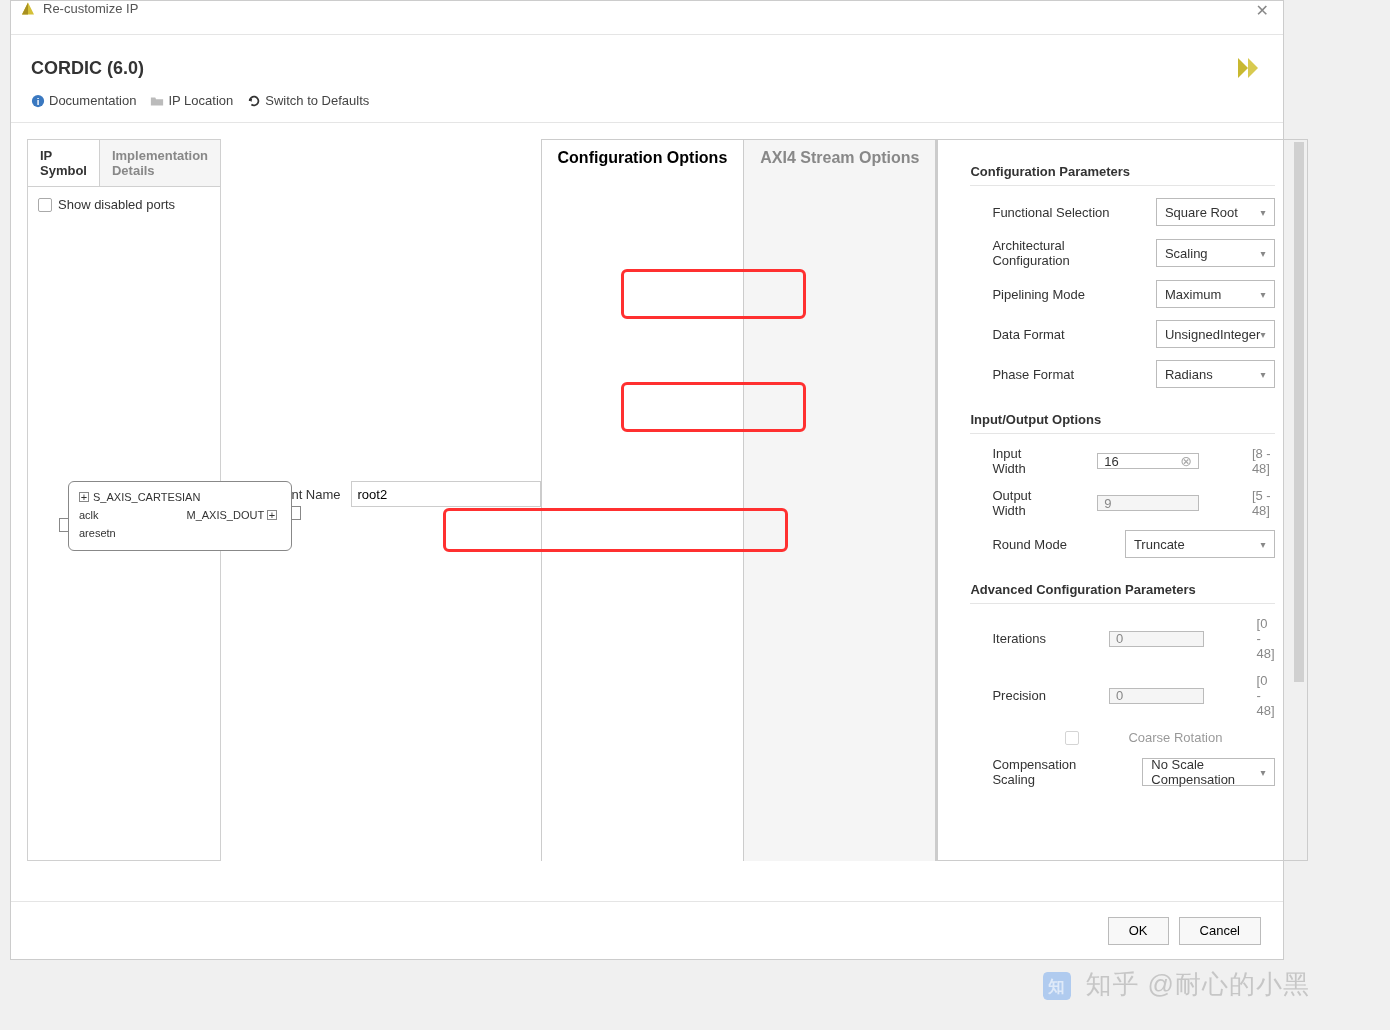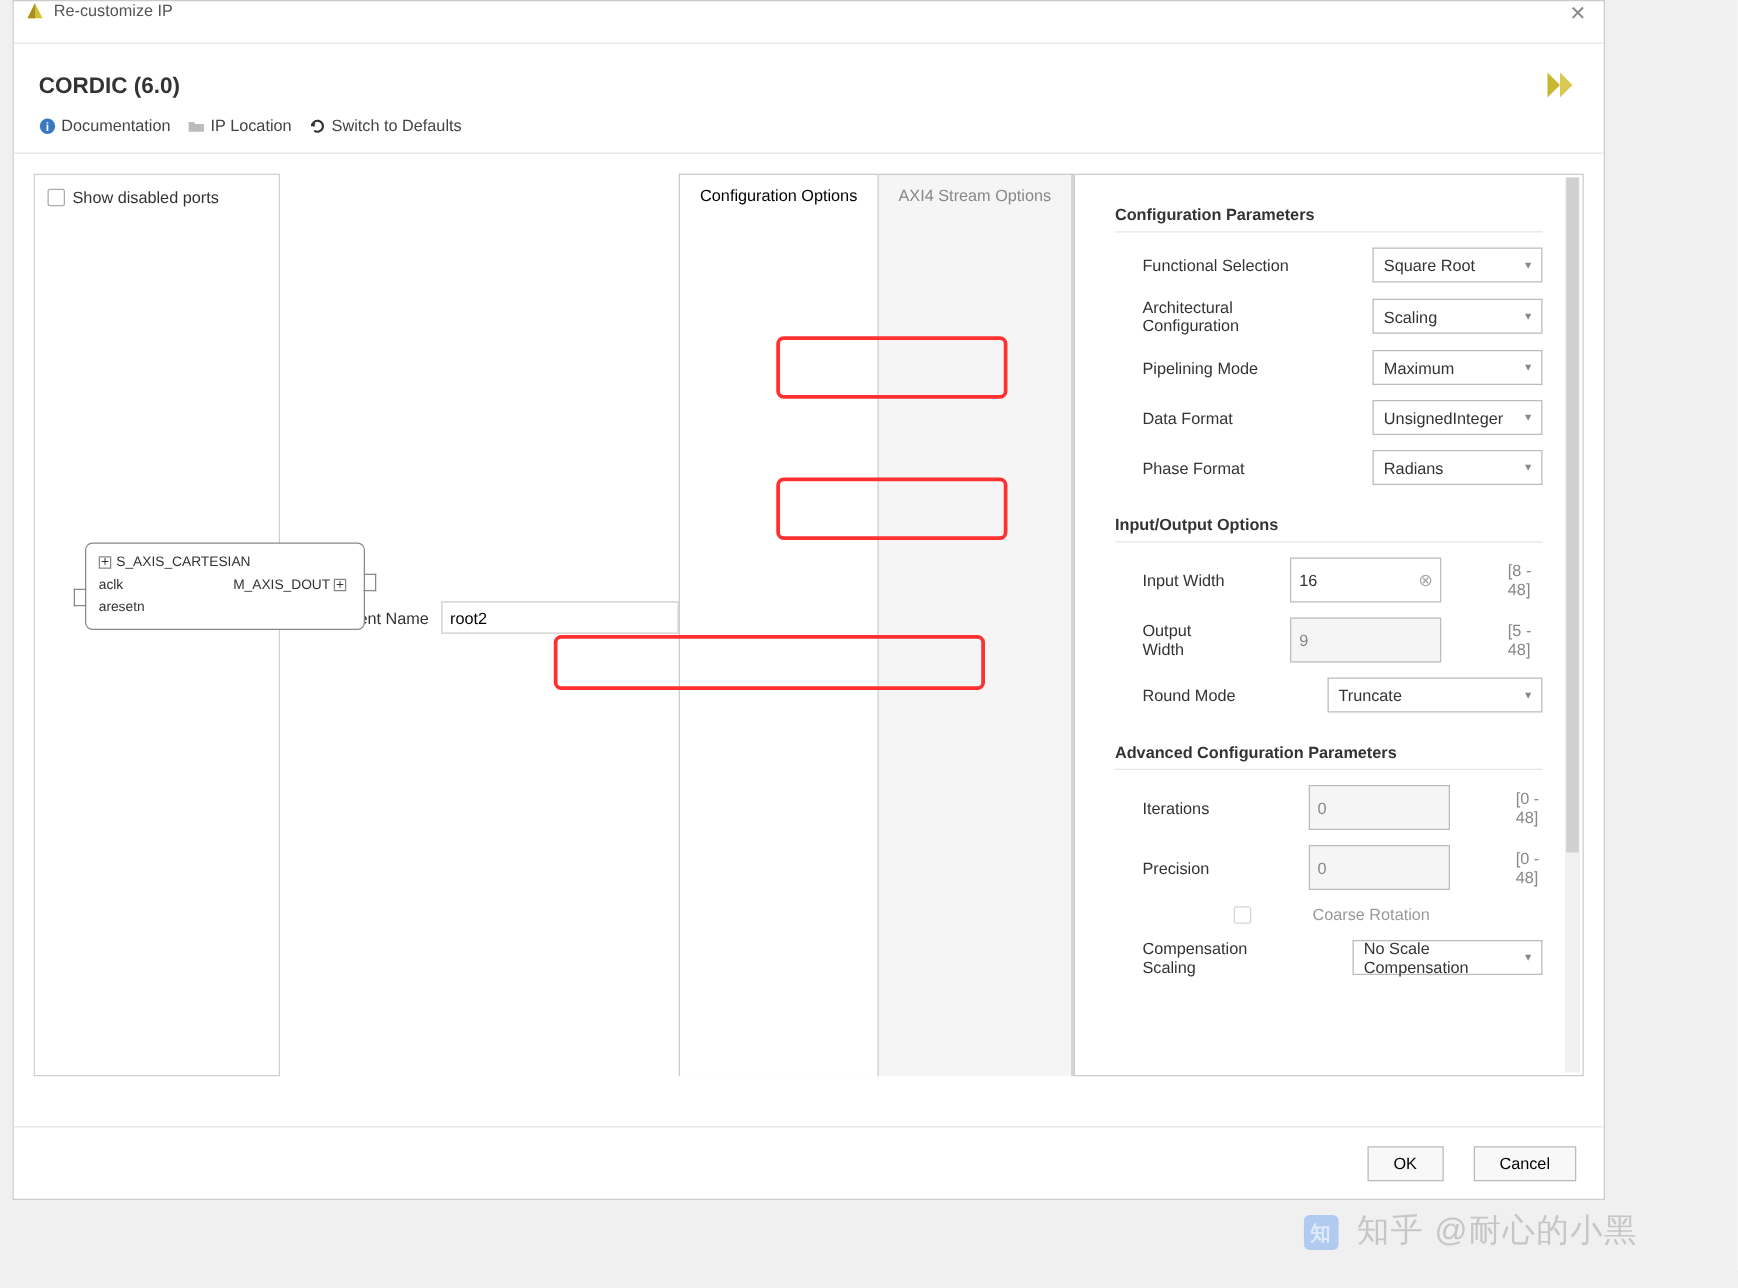--- a/index.html
+++ b/index.html
@@ -27,41 +27,41 @@
   .ipblock { position: absolute; left: 40px; top: 294px; width: 224px; height: 70px; border: 1px solid #888; border-radius: 6px; background: #fff; font-family: monospace; font-size: 11px; padding: 6px 10px; }
   .ipblock .row { display: flex; justify-content: space-between; align-items: center; height: 18px; }
   .ipblock .plusbox { font-size: 11px; margin-right: 4px; border: 1px solid #888; width: 10px; height: 10px; line-height: 8px; text-align: center; display: inline-block; }
   .ripple { position: absolute; width: 10px; height: 14px; border: 1px solid #888; }
   .ripple.lft { left: -10px; top: 36px; border-right: none; }
   .ripple.rgt { right: -10px; top: 24px; border-left: none; }
   .right { flex: 1; display: flex; flex-direction: row; }
   .compname { display: flex; align-items: center; gap: 10px; margin-bottom: 12px; }
   .compname input { flex: 1; height: 26px; border: 1px solid #ccc; padding: 0 6px; font-size: 13px; }
   .main-tabs { display: flex; border: 1px solid #ccc; border-bottom: none; background: #f5f5f5; }
-  .main-tab { padding: 9px 16px; font-size: 13px; font-weight: normal; cursor: pointer; border-right: 1px solid #ccc; }
+  .main-tab { padding: 9px 16px; font-size: 16px; font-weight: bold; cursor: pointer; border-right: 1px solid #ccc; }
   .main-tab.active { background: #fff; color: #000; }
   .main-tab.inactive { color: #888; }
   .main-panel { flex: 1; border: 1px solid #ccc; padding: 18px 32px; overflow-y: auto; position: relative; }
   .section-title { font-weight: bold; font-size: 13px; padding: 6px 0; border-bottom: 1px solid #e5e5e5; margin-bottom: 12px; }
   .param-row { display: flex; align-items: center; margin-bottom: 12px; padding-left: 22px; gap: 43px; }
   .param-label { width: 170px; font-size: 13px; }
   .param-label.sm { width: 110px; }
   .dropdown { width: 160px; height: 28px; border: 1px solid #bbb; display: flex; align-items: center; padding: 0 8px; justify-content: space-between; cursor: pointer; background: #fff; font-size: 13px; }
   .dropdown.w140 { width: 180px; }
   .chev { color: #888; font-size: 10px; }
-  .txtin { width: 170px; height: 36px; border: 1px solid #bbb; padding: 0 6px; font-size: 13px; display: flex; align-items: center; justify-content: space-between; }
+  .txtin { width: 170px; height: 16px; border: 1px solid #bbb; padding: 0 6px; font-size: 13px; display: flex; align-items: center; justify-content: space-between; }
   .txtin.disabled { background: #f5f5f5; color: #888; }
   .range { margin-left: 10px; color: #888; font-size: 13px; }
   .clear-ico { color: #aaa; font-size: 14px; }
   .highlight { border: 3px solid #ff3030; border-radius: 6px; position: absolute; pointer-events: none; }
   .hl1 { left: 610px; top: 268px; width: 185px; height: 50px; }
   .hl2 { left: 610px; top: 381px; width: 185px; height: 50px; }
   .hl3 { left: 432px; top: 507px; width: 345px; height: 44px; }
   .chkdis { opacity: 0.5; }
-  .footer { position: absolute; bottom: 0; left: 0; right: 0; height: 58px; border-top: 1px solid #e5e5e5; display: flex; justify-content: flex-end; align-items: center; gap: 24px; padding: 0 22px; }
+  .footer { position: absolute; bottom: 0; left: 0; right: 0; height: 58px; border-top: 1px solid #e5e5e5; display: flex; justify-content: flex-end; align-items: center; gap: 10px; padding: 0 22px; }
   .btn { height: 28px; padding: 0 20px; border: 1px solid #bbb; background: #f8f8f8; font-size: 13px; cursor: pointer; }
   .watermark { position: absolute; right: 80px; bottom: 28px; font-size: 26px; color: rgba(120,120,120,0.35); font-weight: 500; font-family: sans-serif; letter-spacing: 1px; pointer-events: none; }
   .watermark .zlogo { display: inline-block; width: 28px; height: 28px; border-radius: 4px; vertical-align: middle; margin-right: 6px; }
   .scrollbar { position: absolute; right: 2px; top: 2px; bottom: 2px; width: 12px; background: #f0f0f0; }
   .scrollbar .thumb { position: absolute; top: 0; left: 1px; right: 1px; height: 540px; background: #d0d0d0; }
 </style>
 </head>
 <body>
 
 <div class="dialog">
@@ -102,20 +102,24 @@
           <path fill="none" stroke="#333" stroke-width="2" d="M3 8 A5 5 0 1 1 5 12"></path>
           <path fill="#333" d="M2 6 L5 9 L6 5 Z"></path>
         </svg>
       <span>Switch to Defaults</span>
     </div>
   </div>
 
   <div class="body">
 
     <div class="left">
+      <div class="left-tabs">
+        <div class="left-tab active">IP Symbol</div>
+        <div class="left-tab inactive">Implementation Details</div>
+      </div>
       <div class="left-body">
         <div class="checkbox-row">
           <span class="chk"></span>
           <span>Show disabled ports</span>
         </div>
         <div class="ipblock">
           <div class="ripple lft"></div>
           <div class="ripple rgt"></div>
           <div class="row">
             <span><span class="plusbox">+</span><span>S_AXIS_CARTESIAN</span></span>

